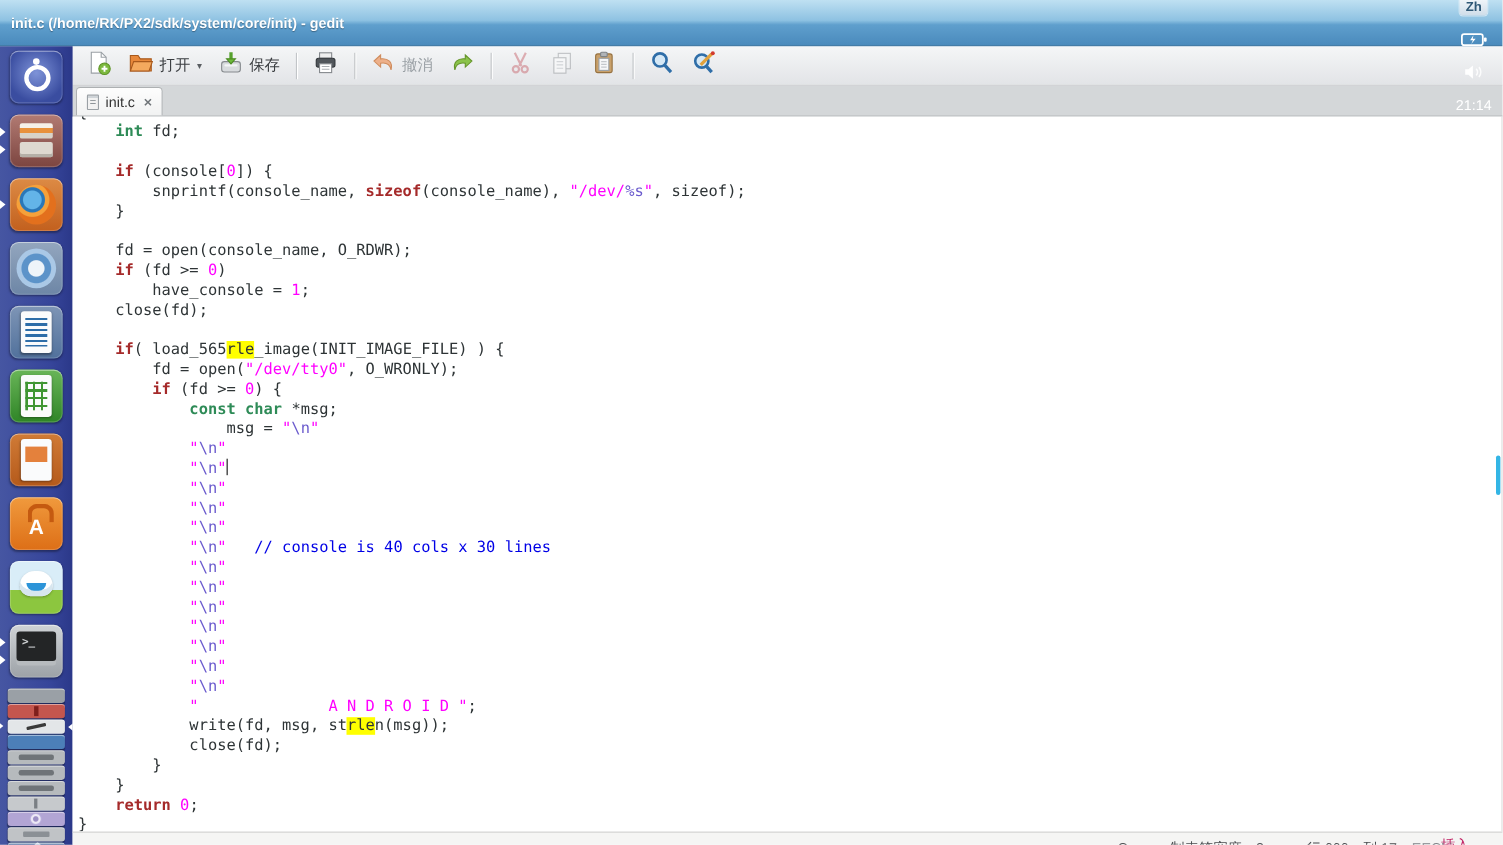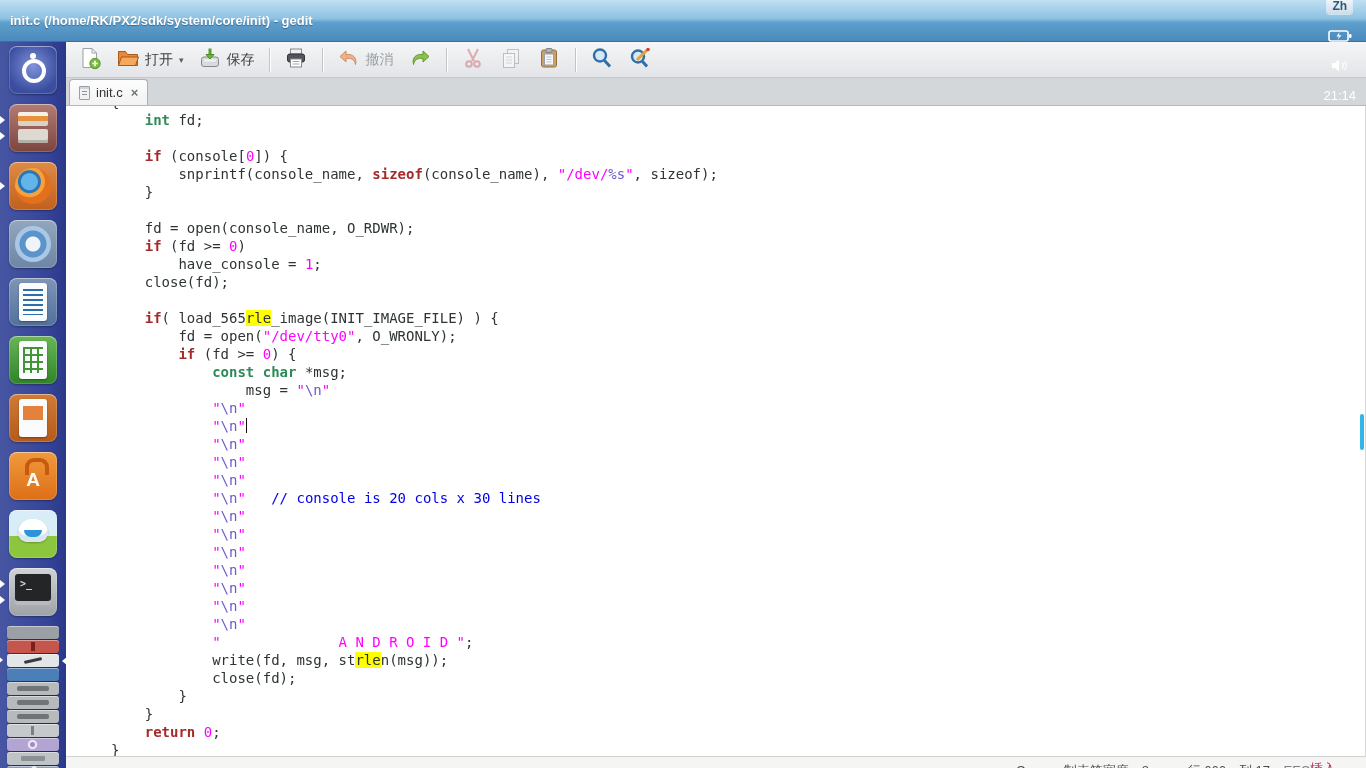--- a/index.html
+++ b/index.html
@@ -114,21 +114,21 @@
   .tab .doc-ico{width:11px;height:14px;background:#f2f2f2;border:1px solid #9aa0a5;border-radius:1px;
     box-shadow:inset 0 2px 0 #cfd4d8;position:relative;}
   .tab .doc-ico::after{content:"";position:absolute;left:2px;top:4px;width:5px;height:6px;
     background:repeating-linear-gradient(#8e9499 0 1px,transparent 1px 3px);}
   .tab .close{color:#6f7478;font-size:13px;font-weight:bold;margin-left:2px;}
 
   
   .editor{flex:1;position:relative;background:#fff;overflow:hidden;padding-left:5px;
     font:14px/18px "DejaVu Sans Mono",monospace;color:#2e3436;border-right:1px solid #d7d7d7;}
   .code{margin-top:-13px;}
-  .cl{white-space:pre;height:18px;margin-left:40px;}
+  .cl{white-space:pre;height:18px;}
   .sp{color:#2e3436;}
   .sk{color:#a52a2a;font-weight:bold;}
   .st{color:#2e8b57;font-weight:bold;}
   .ss{color:#ff00ff;}
   .se{color:#6a5acd;}
   .sn{color:#ff00ff;}
   .sc{color:#0000e6;}
   .shl{background:#ffff00;}
   .caret{display:inline-block;width:1.5px;height:15px;background:#111;vertical-align:-2px;}
   .vthumb{position:absolute;right:1px;top:308px;width:4px;height:36px;background:#33b5e5;border-radius:2px;}
@@ -347,21 +347,21 @@
           <div class="cl"><span class="sp">    </span><span class="sk">if</span><span class="sp">( load_565</span><span class="shl">rle</span><span class="sp">_image(INIT_IMAGE_FILE) ) {</span></div>
           <div class="cl"><span class="sp">        fd = open(</span><span class="ss">"/dev/tty0"</span><span class="sp">, O_WRONLY);</span></div>
           <div class="cl"><span class="sp">        </span><span class="sk">if</span><span class="sp"> (fd &gt;= </span><span class="sn">0</span><span class="sp">) {</span></div>
           <div class="cl"><span class="sp">            </span><span class="st">const</span><span class="sp"> </span><span class="st">char</span><span class="sp"> *msg;</span></div>
           <div class="cl"><span class="sp">                msg = </span><span class="ss">"</span><span class="se">\n</span><span class="ss">"</span></div>
           <div class="cl"><span class="sp">            </span><span class="ss">"</span><span class="se">\n</span><span class="ss">"</span></div>
           <div class="cl"><span class="sp">            </span><span class="ss">"</span><span class="se">\n</span><span class="ss">"</span><span class="caret"></span></div>
           <div class="cl"><span class="sp">            </span><span class="ss">"</span><span class="se">\n</span><span class="ss">"</span></div>
           <div class="cl"><span class="sp">            </span><span class="ss">"</span><span class="se">\n</span><span class="ss">"</span></div>
           <div class="cl"><span class="sp">            </span><span class="ss">"</span><span class="se">\n</span><span class="ss">"</span></div>
-          <div class="cl"><span class="sp">            </span><span class="ss">"</span><span class="se">\n</span><span class="ss">"</span><span class="sp">   </span><span class="sc">// console is 20 cols x 30 lines</span></div>
+          <div class="cl"><span class="sp">            </span><span class="ss">"</span><span class="se">\n</span><span class="ss">"</span><span class="sp">   </span><span class="sc">// console is 40 cols x 30 lines</span></div>
           <div class="cl"><span class="sp">            </span><span class="ss">"</span><span class="se">\n</span><span class="ss">"</span></div>
           <div class="cl"><span class="sp">            </span><span class="ss">"</span><span class="se">\n</span><span class="ss">"</span></div>
           <div class="cl"><span class="sp">            </span><span class="ss">"</span><span class="se">\n</span><span class="ss">"</span></div>
           <div class="cl"><span class="sp">            </span><span class="ss">"</span><span class="se">\n</span><span class="ss">"</span></div>
           <div class="cl"><span class="sp">            </span><span class="ss">"</span><span class="se">\n</span><span class="ss">"</span></div>
           <div class="cl"><span class="sp">            </span><span class="ss">"</span><span class="se">\n</span><span class="ss">"</span></div>
           <div class="cl"><span class="sp">            </span><span class="ss">"</span><span class="se">\n</span><span class="ss">"</span></div>
           <div class="cl"><span class="sp">            </span><span class="ss">"              A N D R O I D "</span><span class="sp">;</span></div>
           <div class="cl"><span class="sp">            write(fd, msg, st</span><span class="shl">rle</span><span class="sp">n(msg));</span></div>
           <div class="cl"><span class="sp">            close(fd);</span></div>

